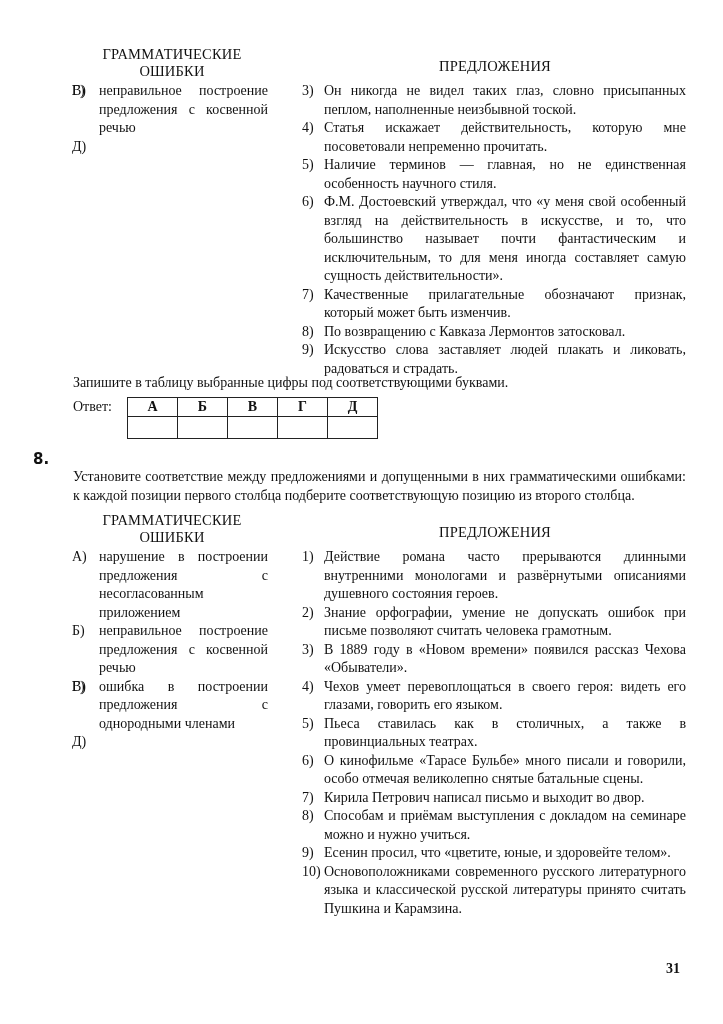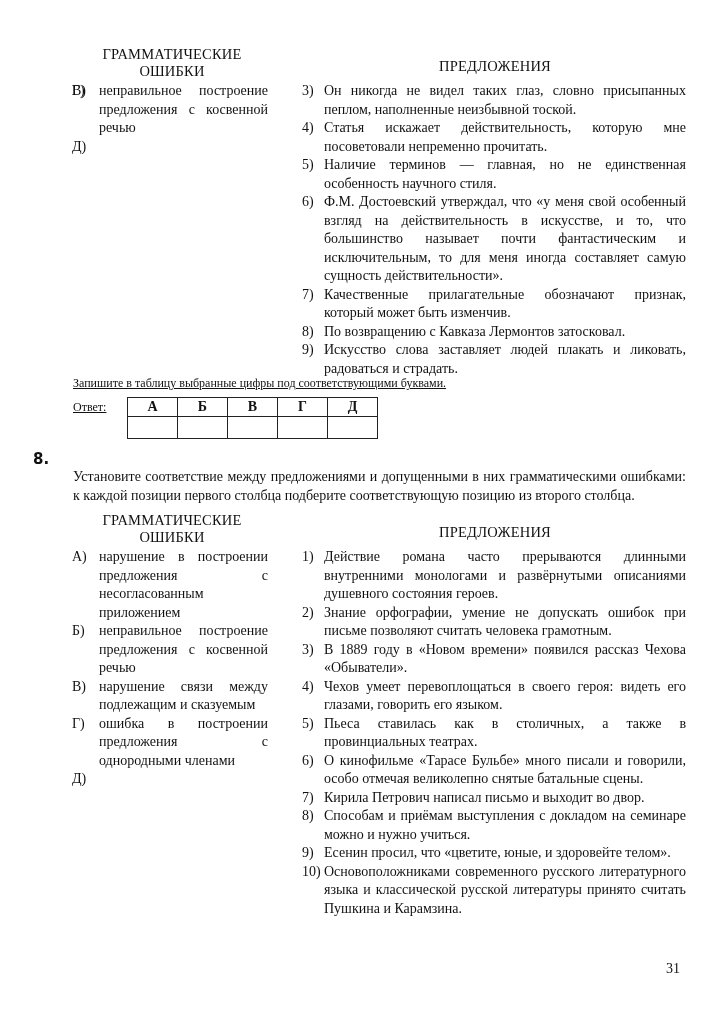--- a/index.html
+++ b/index.html
@@ -6,28 +6,28 @@
   body { width:723px; height:1024px; position:relative; overflow:hidden;
          font-family:"Liberation Serif","DejaVu Serif",serif; color:#111; }
   .abs { position:absolute; }
   .col-head { font-size:14.5px; text-align:center; line-height:17px; letter-spacing:0.2px; }
   .list { position:absolute; margin:0; padding:0; list-style:none; }
   .item { position:relative; font-size:14px; line-height:18.5px; text-align:justify; }
   .item .mk { position:absolute; left:0; top:0; }
   .item .tx { display:block; }
   .left .item { padding-left:27px; }
   .right .item { padding-left:22px; }
-  .instr { font-size:12px; line-height:18px;text-decoration:underline; }
+  .instr { font-size:14px; line-height:18px; }
   table.ans { border-collapse:collapse; position:absolute; }
   table.ans td { border:1px solid #222; width:49px; text-align:center; font-size:14px; font-weight:bold; padding:0; }
   table.ans tr.h td { height:18px; }
   table.ans tr.v td { height:21px; }
   .task-num { font-family:"DejaVu Sans","Liberation Sans",sans-serif; font-weight:bold; font-size:15px; }
   .para { font-size:14px; line-height:18.5px; text-align:justify; }
-  .pageno { font-size:14px; font-weight:normal; }
+  .pageno { font-size:14px; font-weight:bold; }
 </style>
 </head>
 <body>
 
 <div class="abs col-head" style="left:72px; top:46px; width:200px;">
   <div>ГРАММАТИЧЕСКИЕ</div>
   <div>ОШИБКИ</div>
 </div>
 
 <ul class="list left" style="left:72px; top:82px; width:196px;">
@@ -112,21 +112,20 @@
   <li class="item">
     <span class="mk">А)</span>
     <span class="tx">нарушение в построении предложения с несогласованным приложением</span>
   </li>
   <li class="item">
     <span class="mk">Б)</span>
     <span class="tx">неправильное построение предложения с косвенной речью</span>
   </li>
   <li class="item">
     <span class="mk">В)</span>
-    <span class="tx">нарушение связи между подлежащим и сказуемым</span>
   </li>
   <li class="item">
     <span class="mk">Г)</span>
     <span class="tx">ошибка в построении предложения с однородными членами</span>
   </li>
   <li class="item">
     <span class="mk">Д)</span>
   </li>
 </ul>
 

